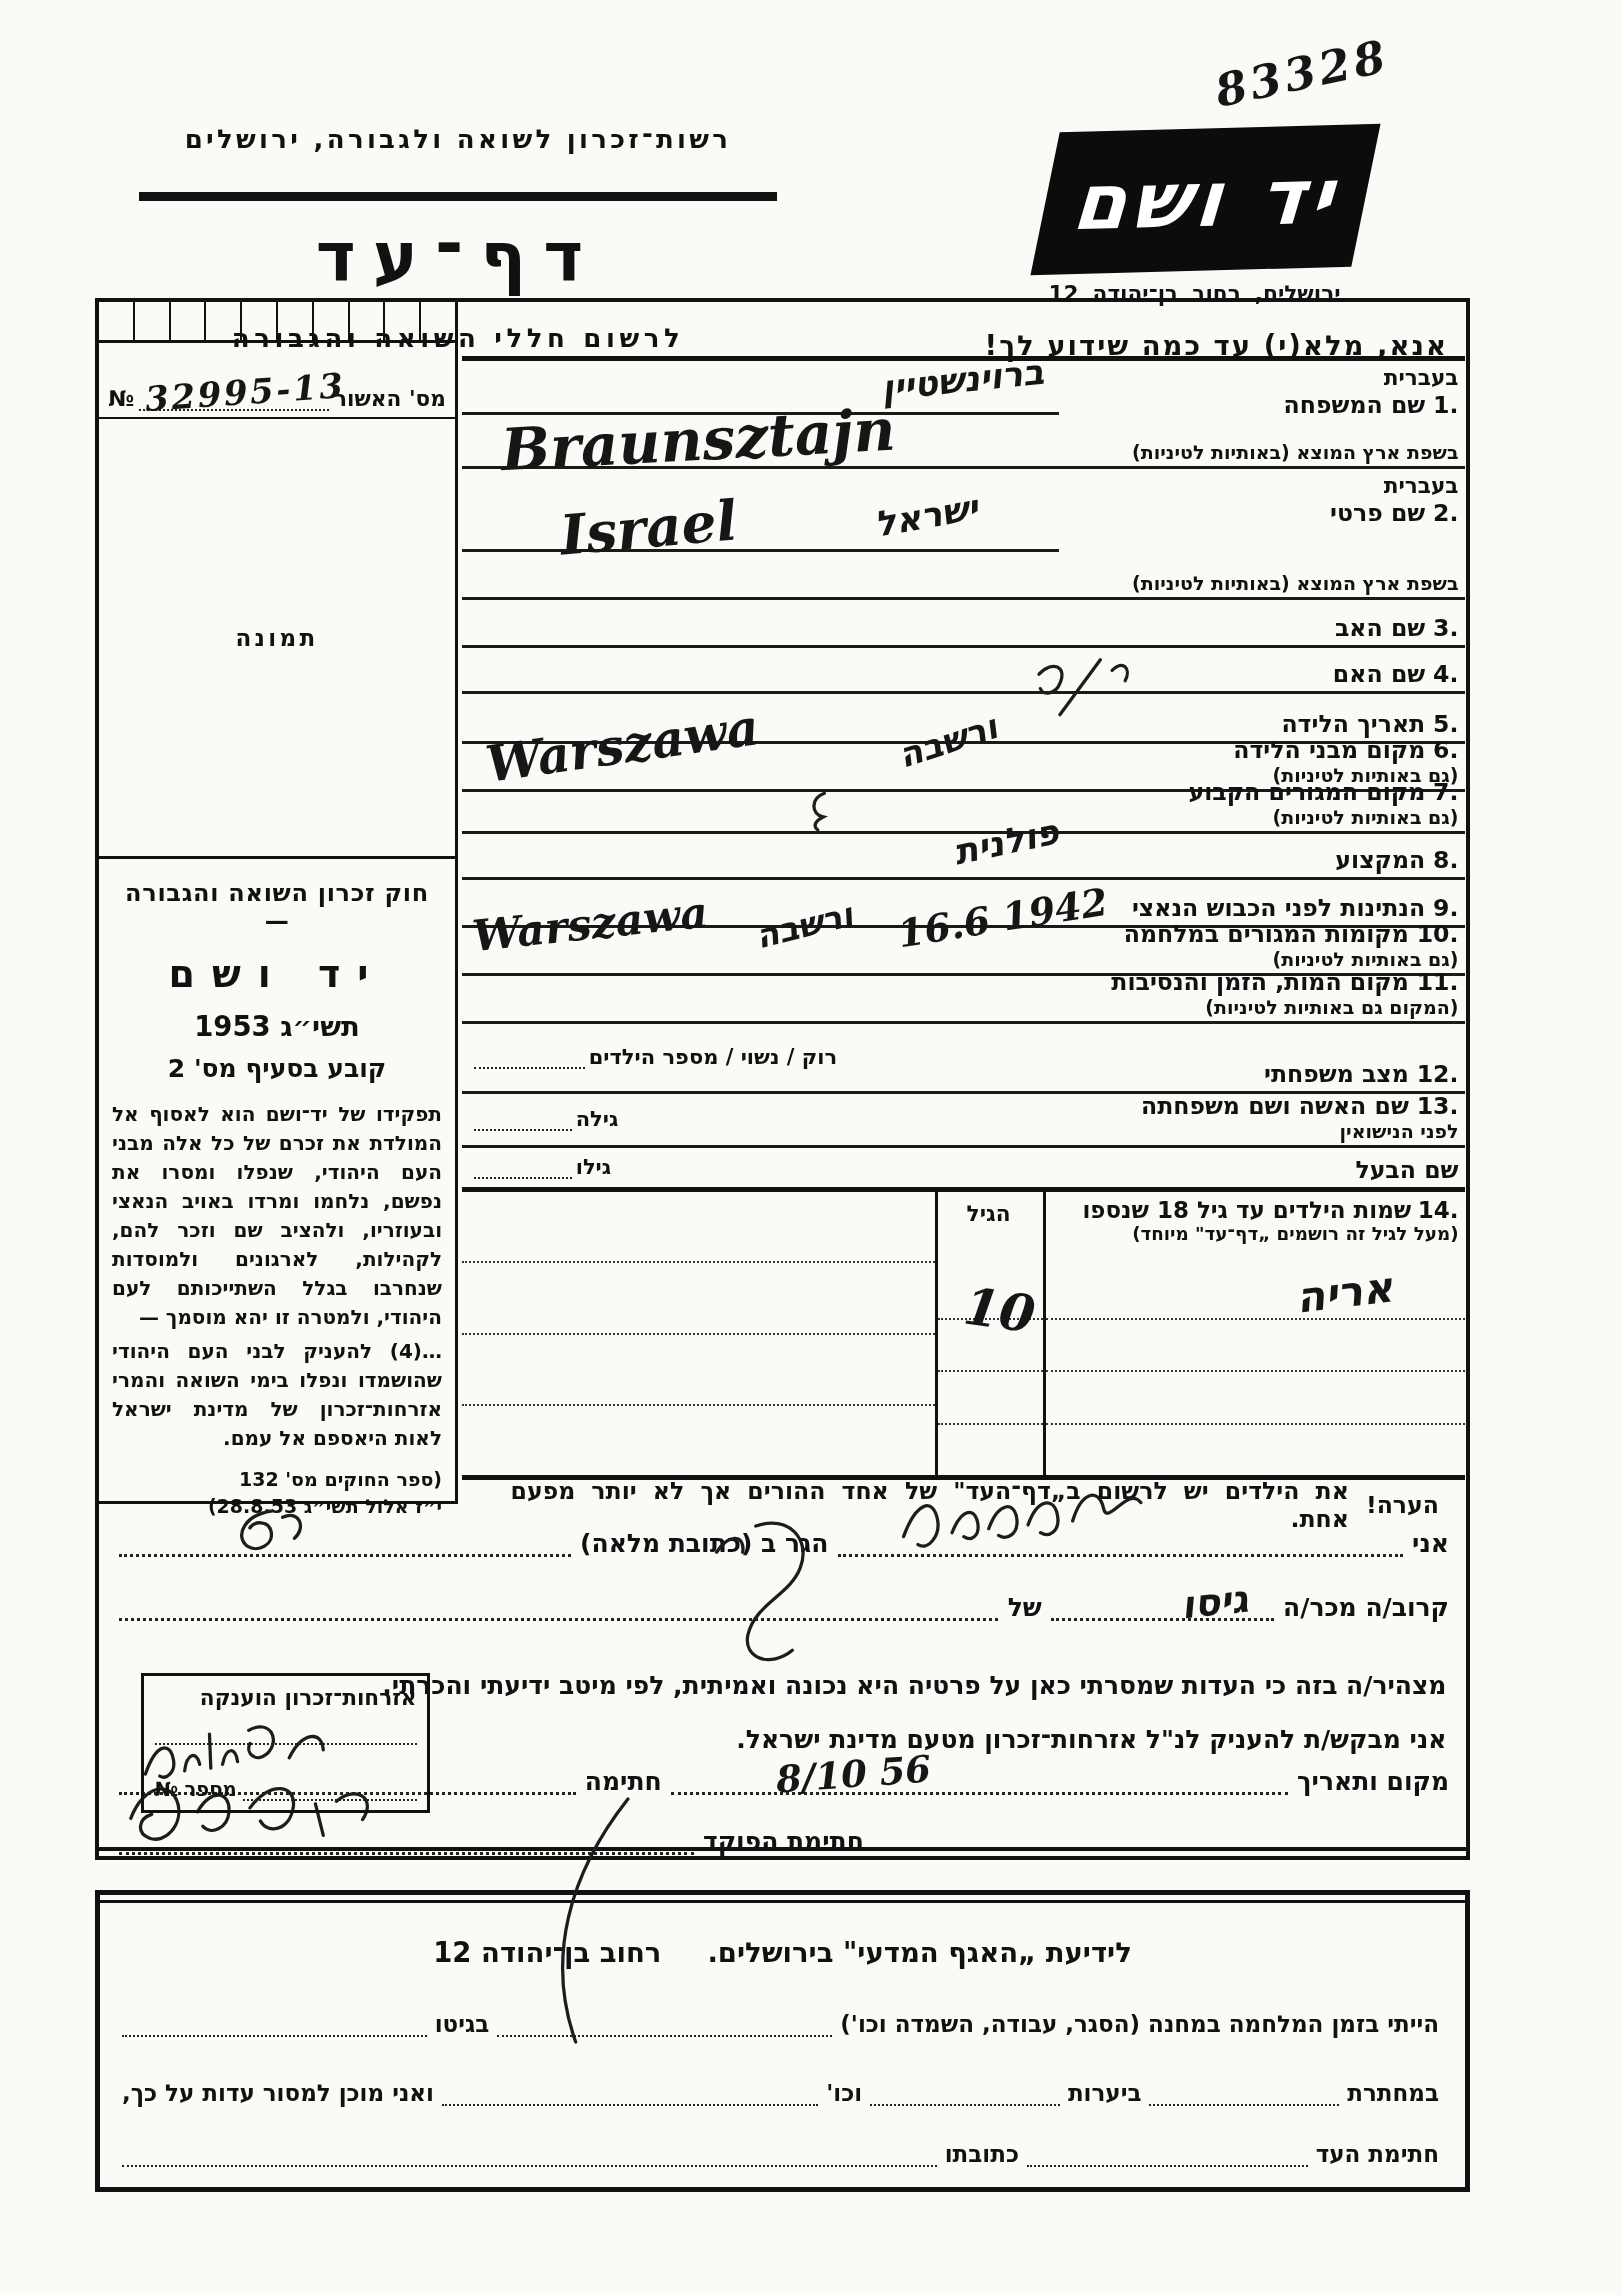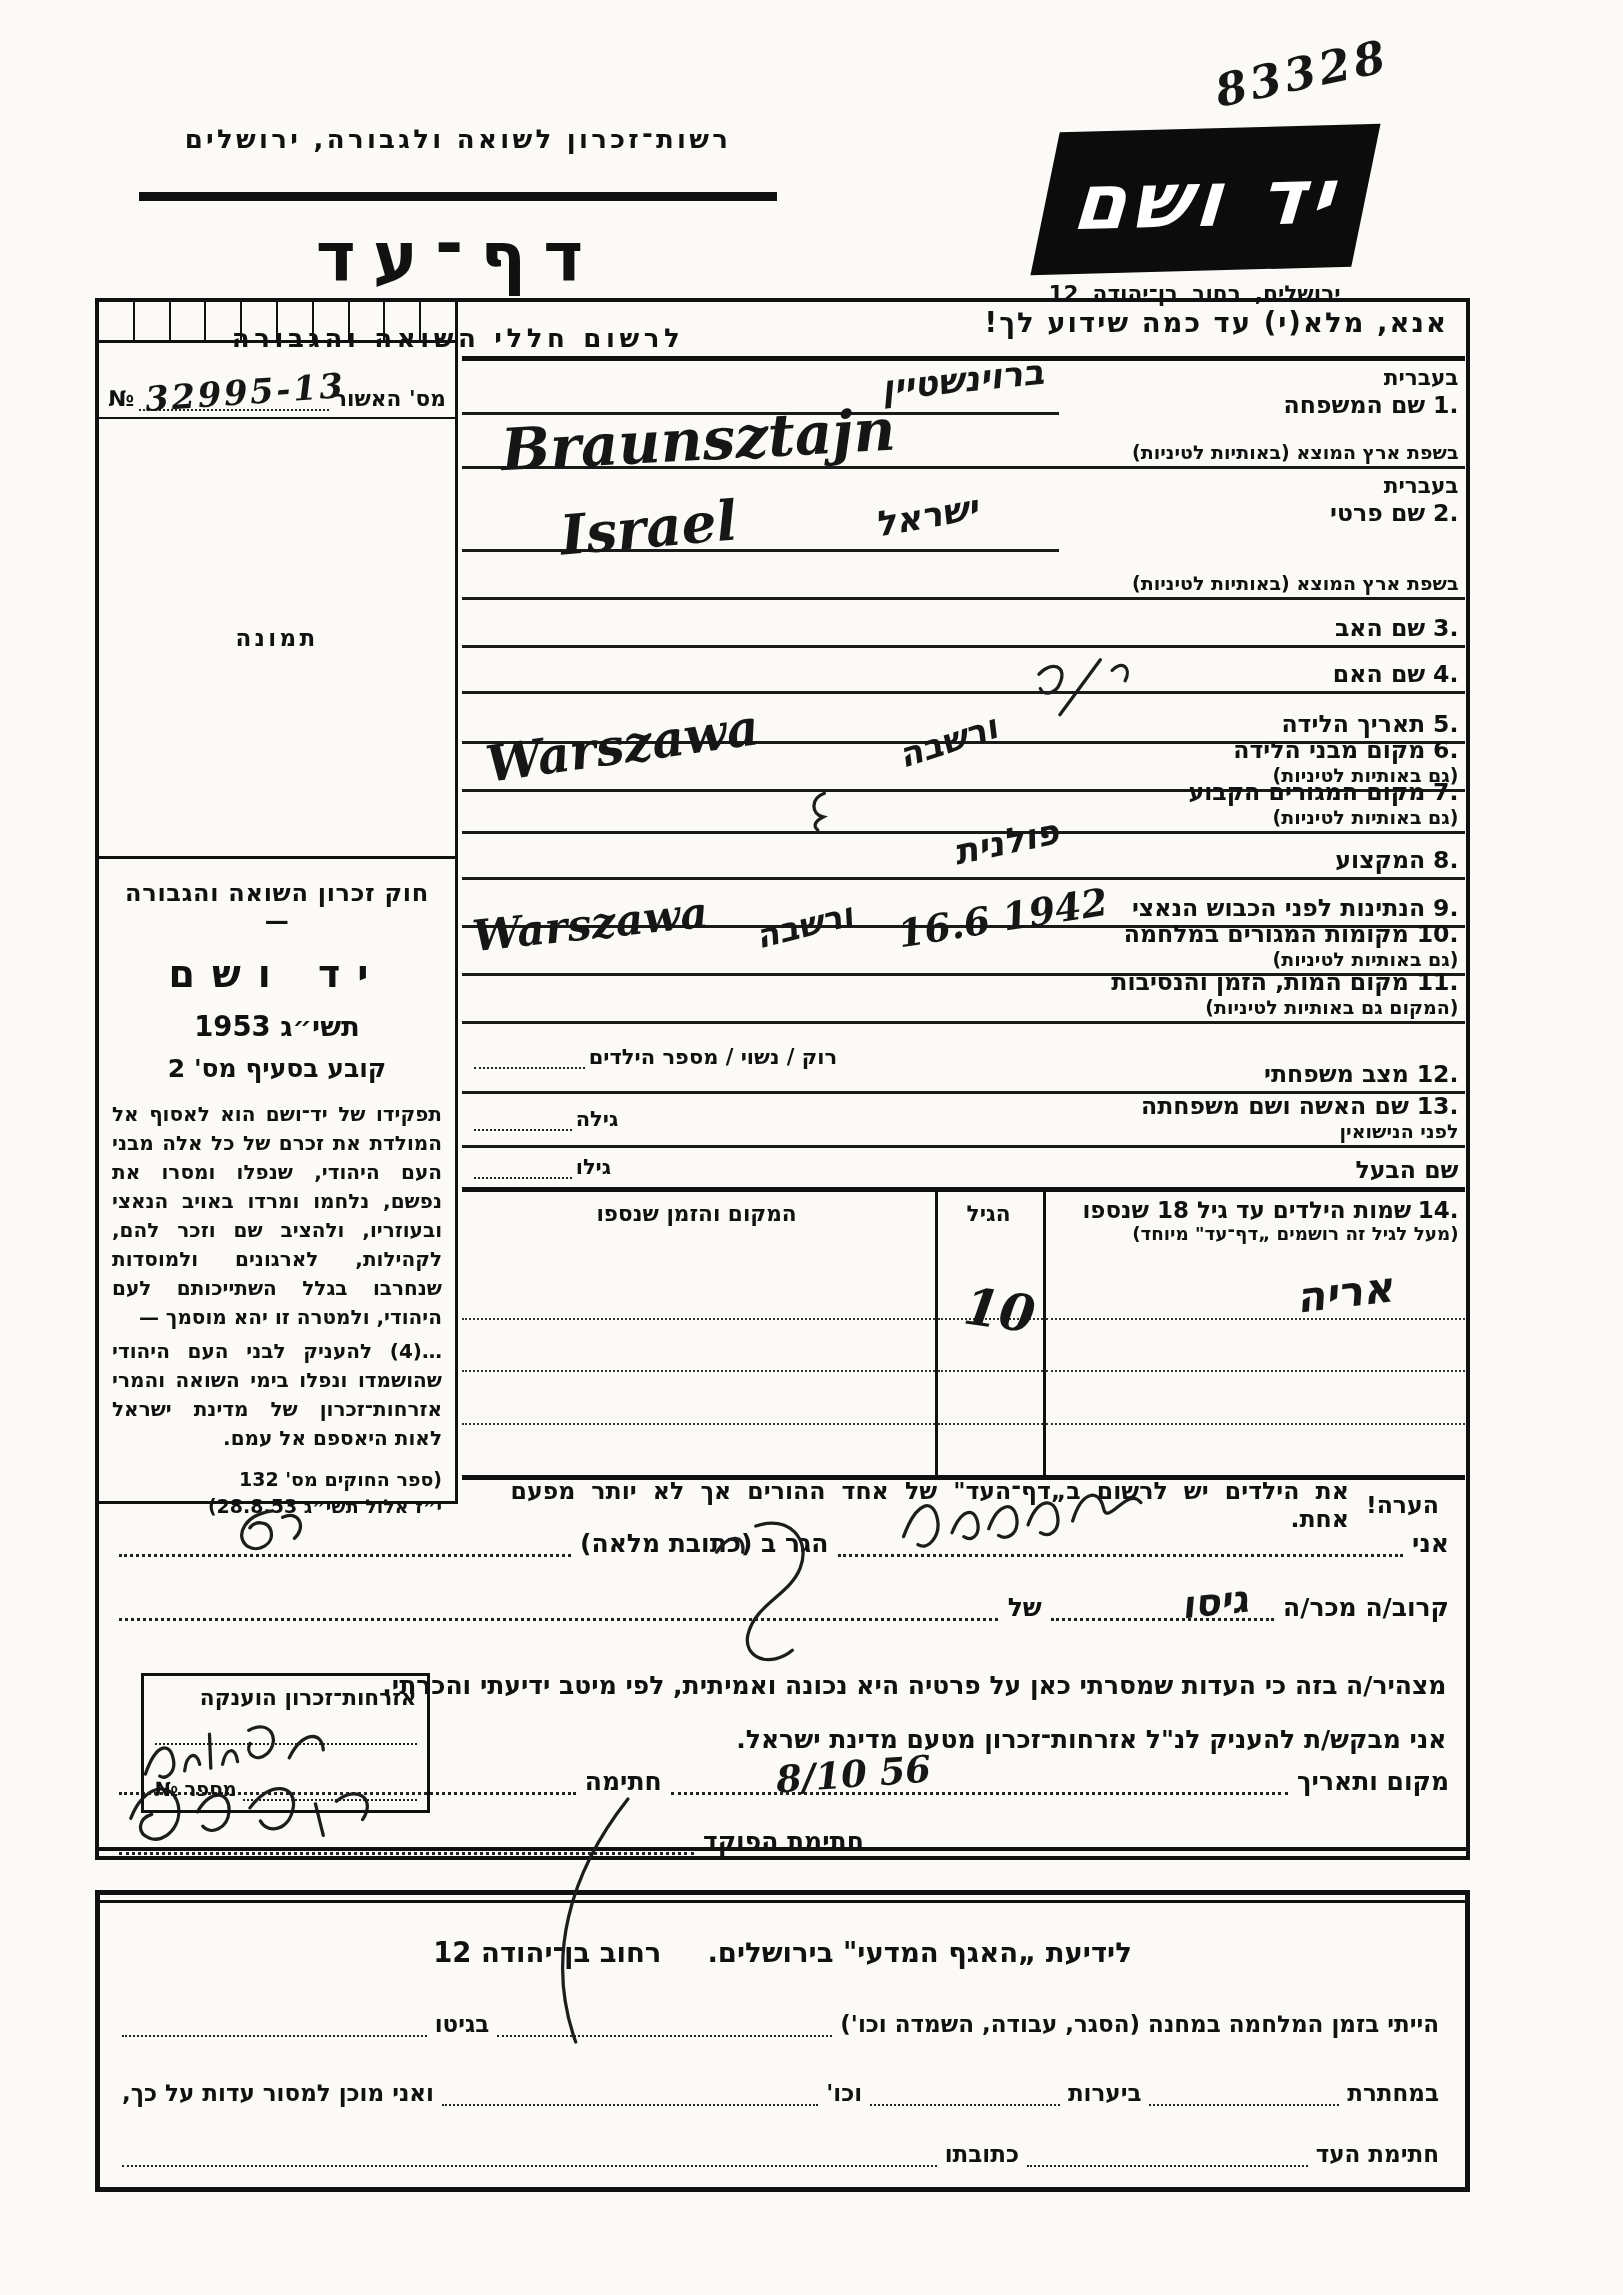--- a/index.html
+++ b/index.html
@@ -52,21 +52,21 @@
   #law-box .src { font-size:19px; font-weight:bold; text-align:right; margin-top:13px; line-height:1.4; }
   
   #stamp-box { position:absolute; left:42px; top:1371px; width:289px; height:140px; border:3.3px solid #111;
                padding:9.2px 10.5px; display:flex; flex-direction:column; justify-content:space-between; }
   #stamp-box .st { font-size:21.6px; font-weight:bold; text-align:right; }
   #stamp-box .dl { border-bottom:2.6px dotted #222; height:1.3px; }
   #stamp-box .numrow { display:flex; align-items:flex-end; gap:6.5px; font-size:19.6px; font-weight:bold; }
   #stamp-box .numrow .dl2 { flex:1; border-bottom:2.6px dotted #222; height:19.6px; }
   
   #right-sec { position:absolute; left:363px; top:0; width:1003px; height:1178px; }
-  #inst-row { height:59px; border-bottom:5.9px solid #111; font-size:27.5px; font-weight:bold; letter-spacing:2px; padding:4px 17px 0 0; }
+  #inst-row { height:59px; border-bottom:5.9px solid #111; font-size:27.5px; font-weight:bold; letter-spacing:2px; padding:27px 17px 0 0; }
   .frow { display:flex; border-bottom:3.3px solid #1a1a1a; }
   .labelcell { width:406px; padding:3.9px 6.5px 2.6px 3.9px; display:flex; flex-direction:column; justify-content:flex-end; text-align:right; }
   .labelcell .pre { font-size:21.6px; font-weight:bold; margin-bottom:1.3px; }
   .labelcell .lbl { font-size:23.6px; font-weight:bold; white-space:nowrap; }
   .labelcell .lbl .fnum { direction:ltr; unicode-bidi:embed; margin-left:7.9px; }
   .labelcell .sub { font-size:19px; font-weight:bold; white-space:nowrap; }
   .labelcell.spread { justify-content:space-between; }
   .writecell { flex:1; display:flex; flex-direction:column; }
   .writecell .wline { flex:1; border-bottom:3.3px solid #1a1a1a; }
   .writecell .wline.last { border-bottom:none; }
@@ -325,21 +325,20 @@
       <div class="ch-col age">
         <div class="ch-head">הגיל</div>
         <div class="ch-row">
           <span class="hw ltr" style="left:26px; bottom:-18.3px; font-size:51px; transform:rotate(8deg)">10</span>
         </div>
         <div class="ch-row"></div>
         <div class="ch-row"></div>
         <div class="ch-row last"></div>
       </div>
       <div class="ch-col place">
-        <div class="ch-head">המקום והזמן שנספו</div>
         <div class="ch-row"></div>
         <div class="ch-row"></div>
         <div class="ch-row"></div>
         <div class="ch-row last"></div>
       </div>
     </div>
 
     <div id="note-row">
       <span class="nh">הערה!</span>
       <span class="nb">את הילדים יש לרשום ב„דף־העד" של אחד ההורים אך לא יותר מפעם אחת.</span>

